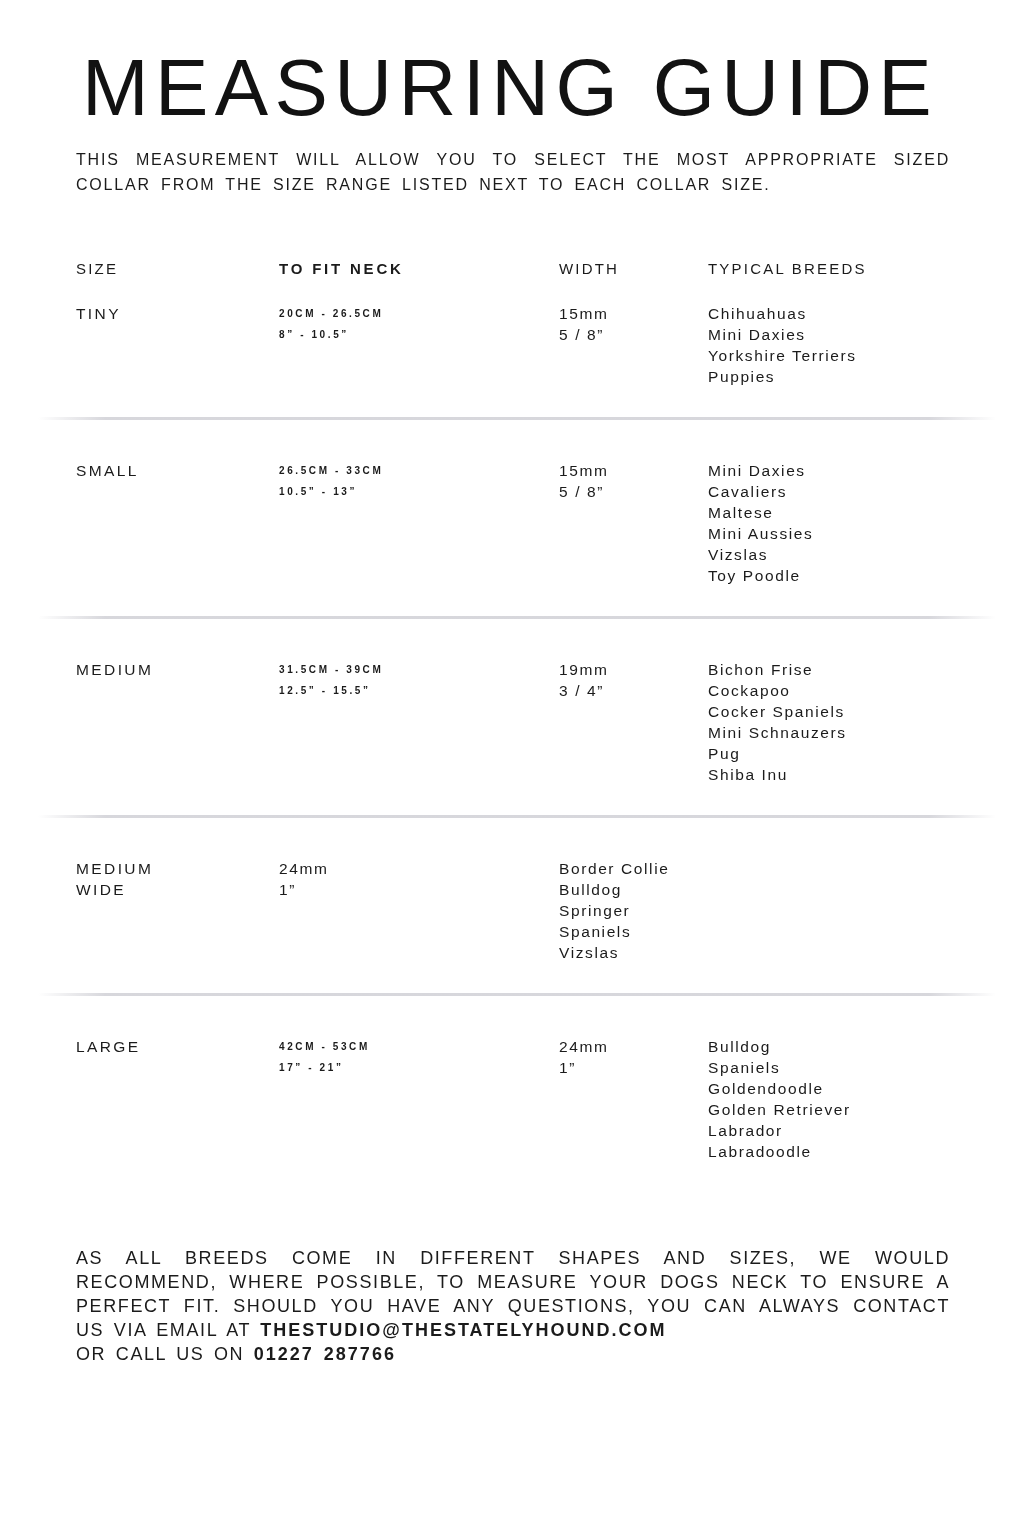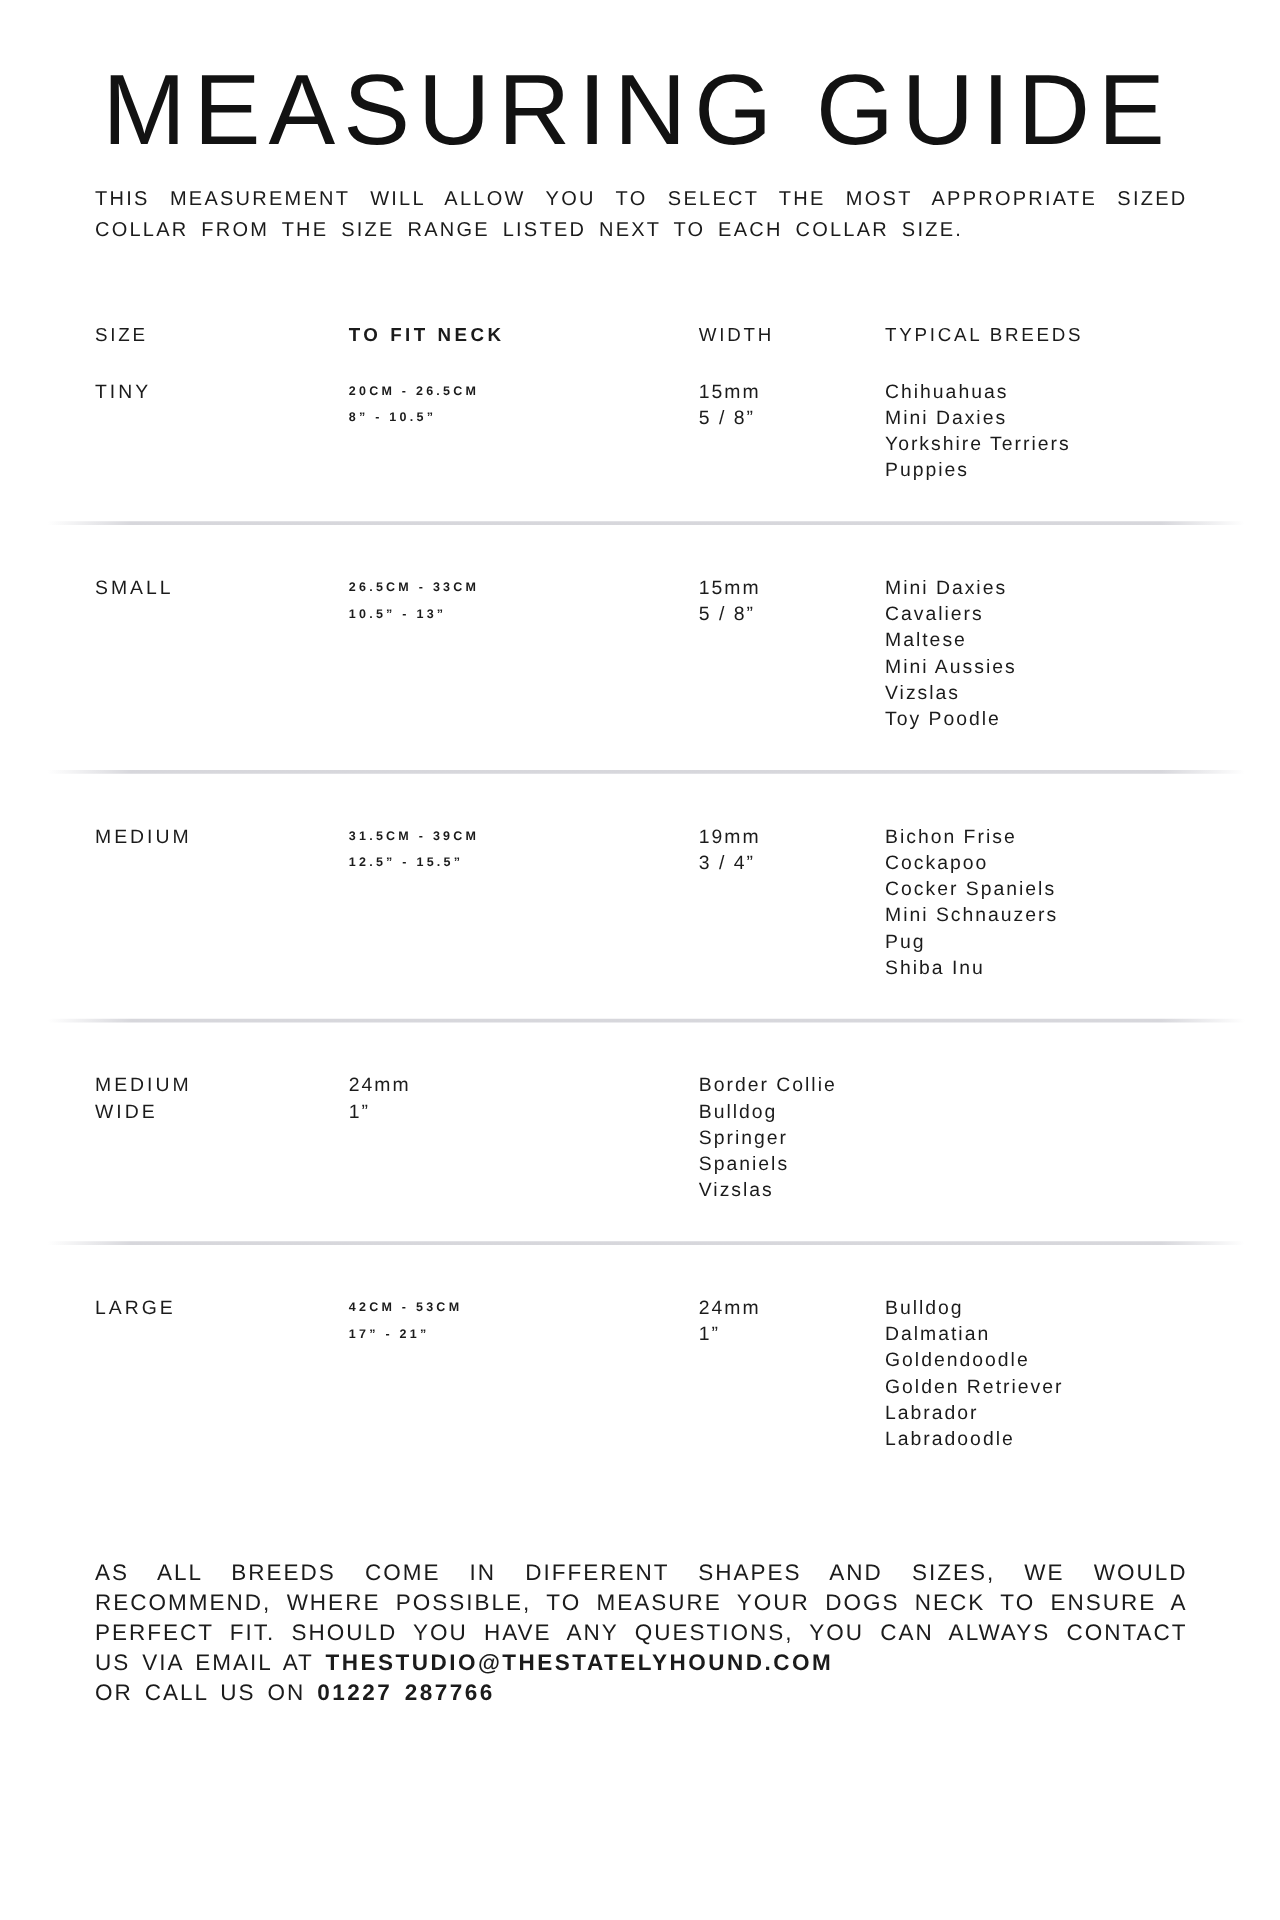--- a/index.html
+++ b/index.html
@@ -208,21 +208,21 @@
     <div class="cell-neck">
       <div>42CM - 53CM</div>
       <div>17” - 21”</div>
     </div>
     <div class="cell-width">
       <div>24mm</div>
       <div>1”</div>
     </div>
     <div class="cell-breeds">
       <div>Bulldog</div>
-      <div>Dalmatian</div>
+      <div>Spaniels</div>
       <div>Goldendoodle</div>
       <div>Golden Retriever</div>
       <div>Labrador</div>
       <div>Labradoodle</div>
     </div>
   </div>
 
   <p class="footer-note"><span>AS ALL BREEDS COME IN DIFFERENT SHAPES AND SIZES, WE WOULD RECOMMEND, WHERE POSSIBLE, TO MEASURE YOUR DOGS NECK TO ENSURE A PERFECT FIT. SHOULD YOU HAVE ANY QUESTIONS, YOU CAN ALWAYS CONTACT US VIA EMAIL AT </span><b>THESTUDIO@THESTATELYHOUND.COM</b><br><span>OR CALL US ON </span><b>01227 287766</b></p>
 
 </div>

